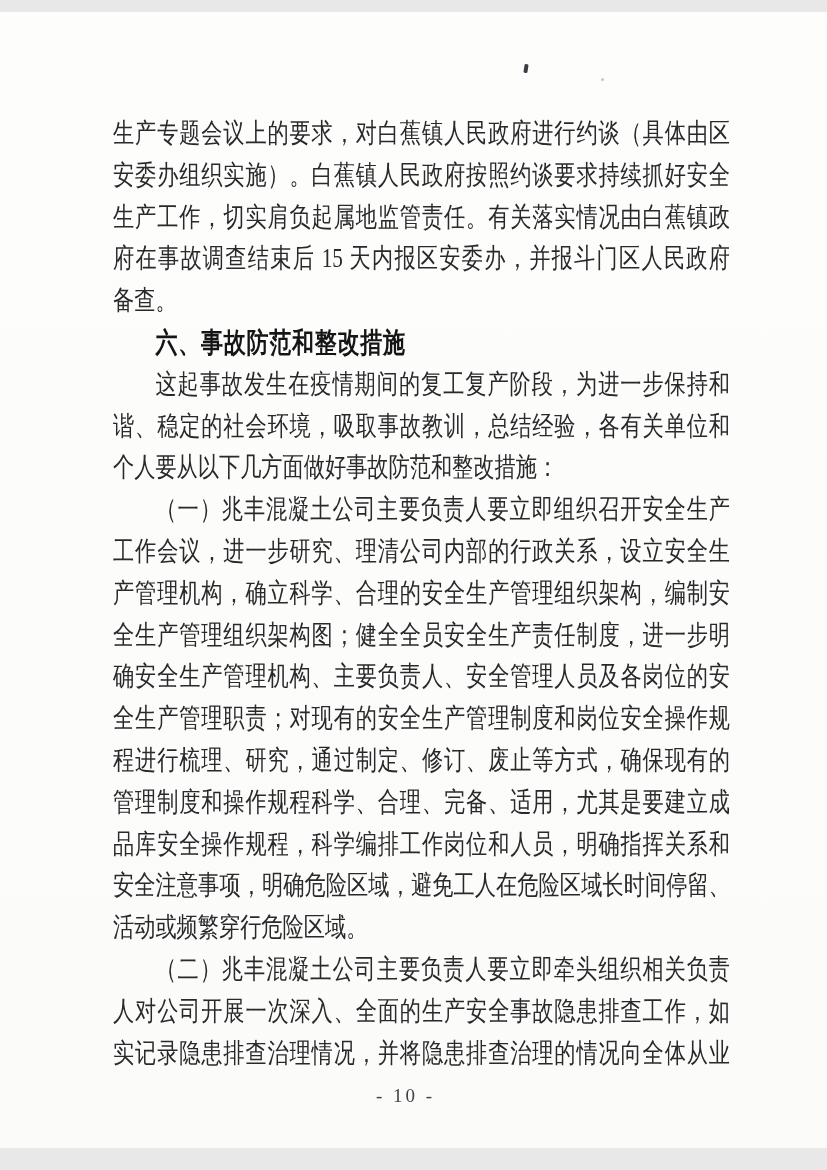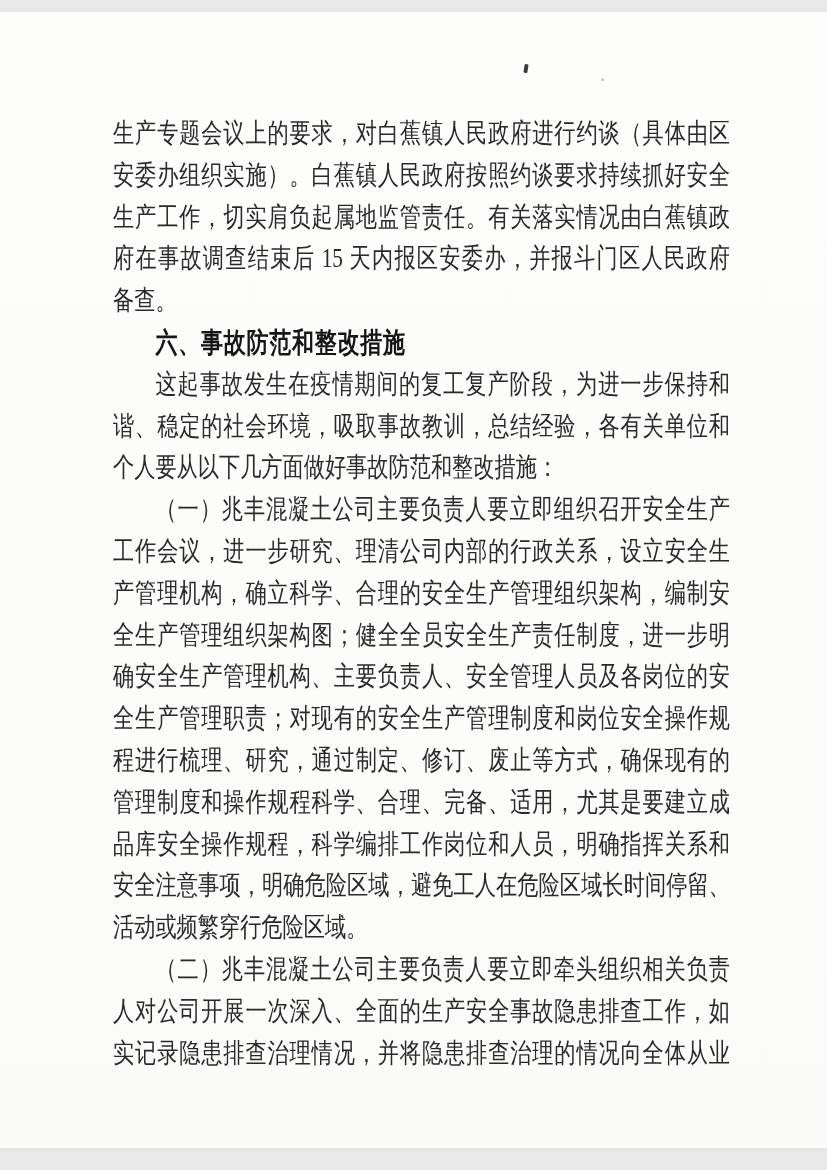--- a/index.html
+++ b/index.html
@@ -126,14 +126,15 @@
     </div>
 
     <div>
       <div class="ln j ind">（二）兆丰混凝土公司主要负责人要立即牵头组织相关负责</div>
       <div class="ln j">人对公司开展一次深入、全面的生产安全事故隐患排查工作，如</div>
       <div class="ln j">实记录隐患排查治理情况，并将隐患排查治理的情况向全体从业</div>
     </div>
 
   </div>
 
+  <div class="footer">- 10 -</div>
 
 </div>
 
 </body></html>

